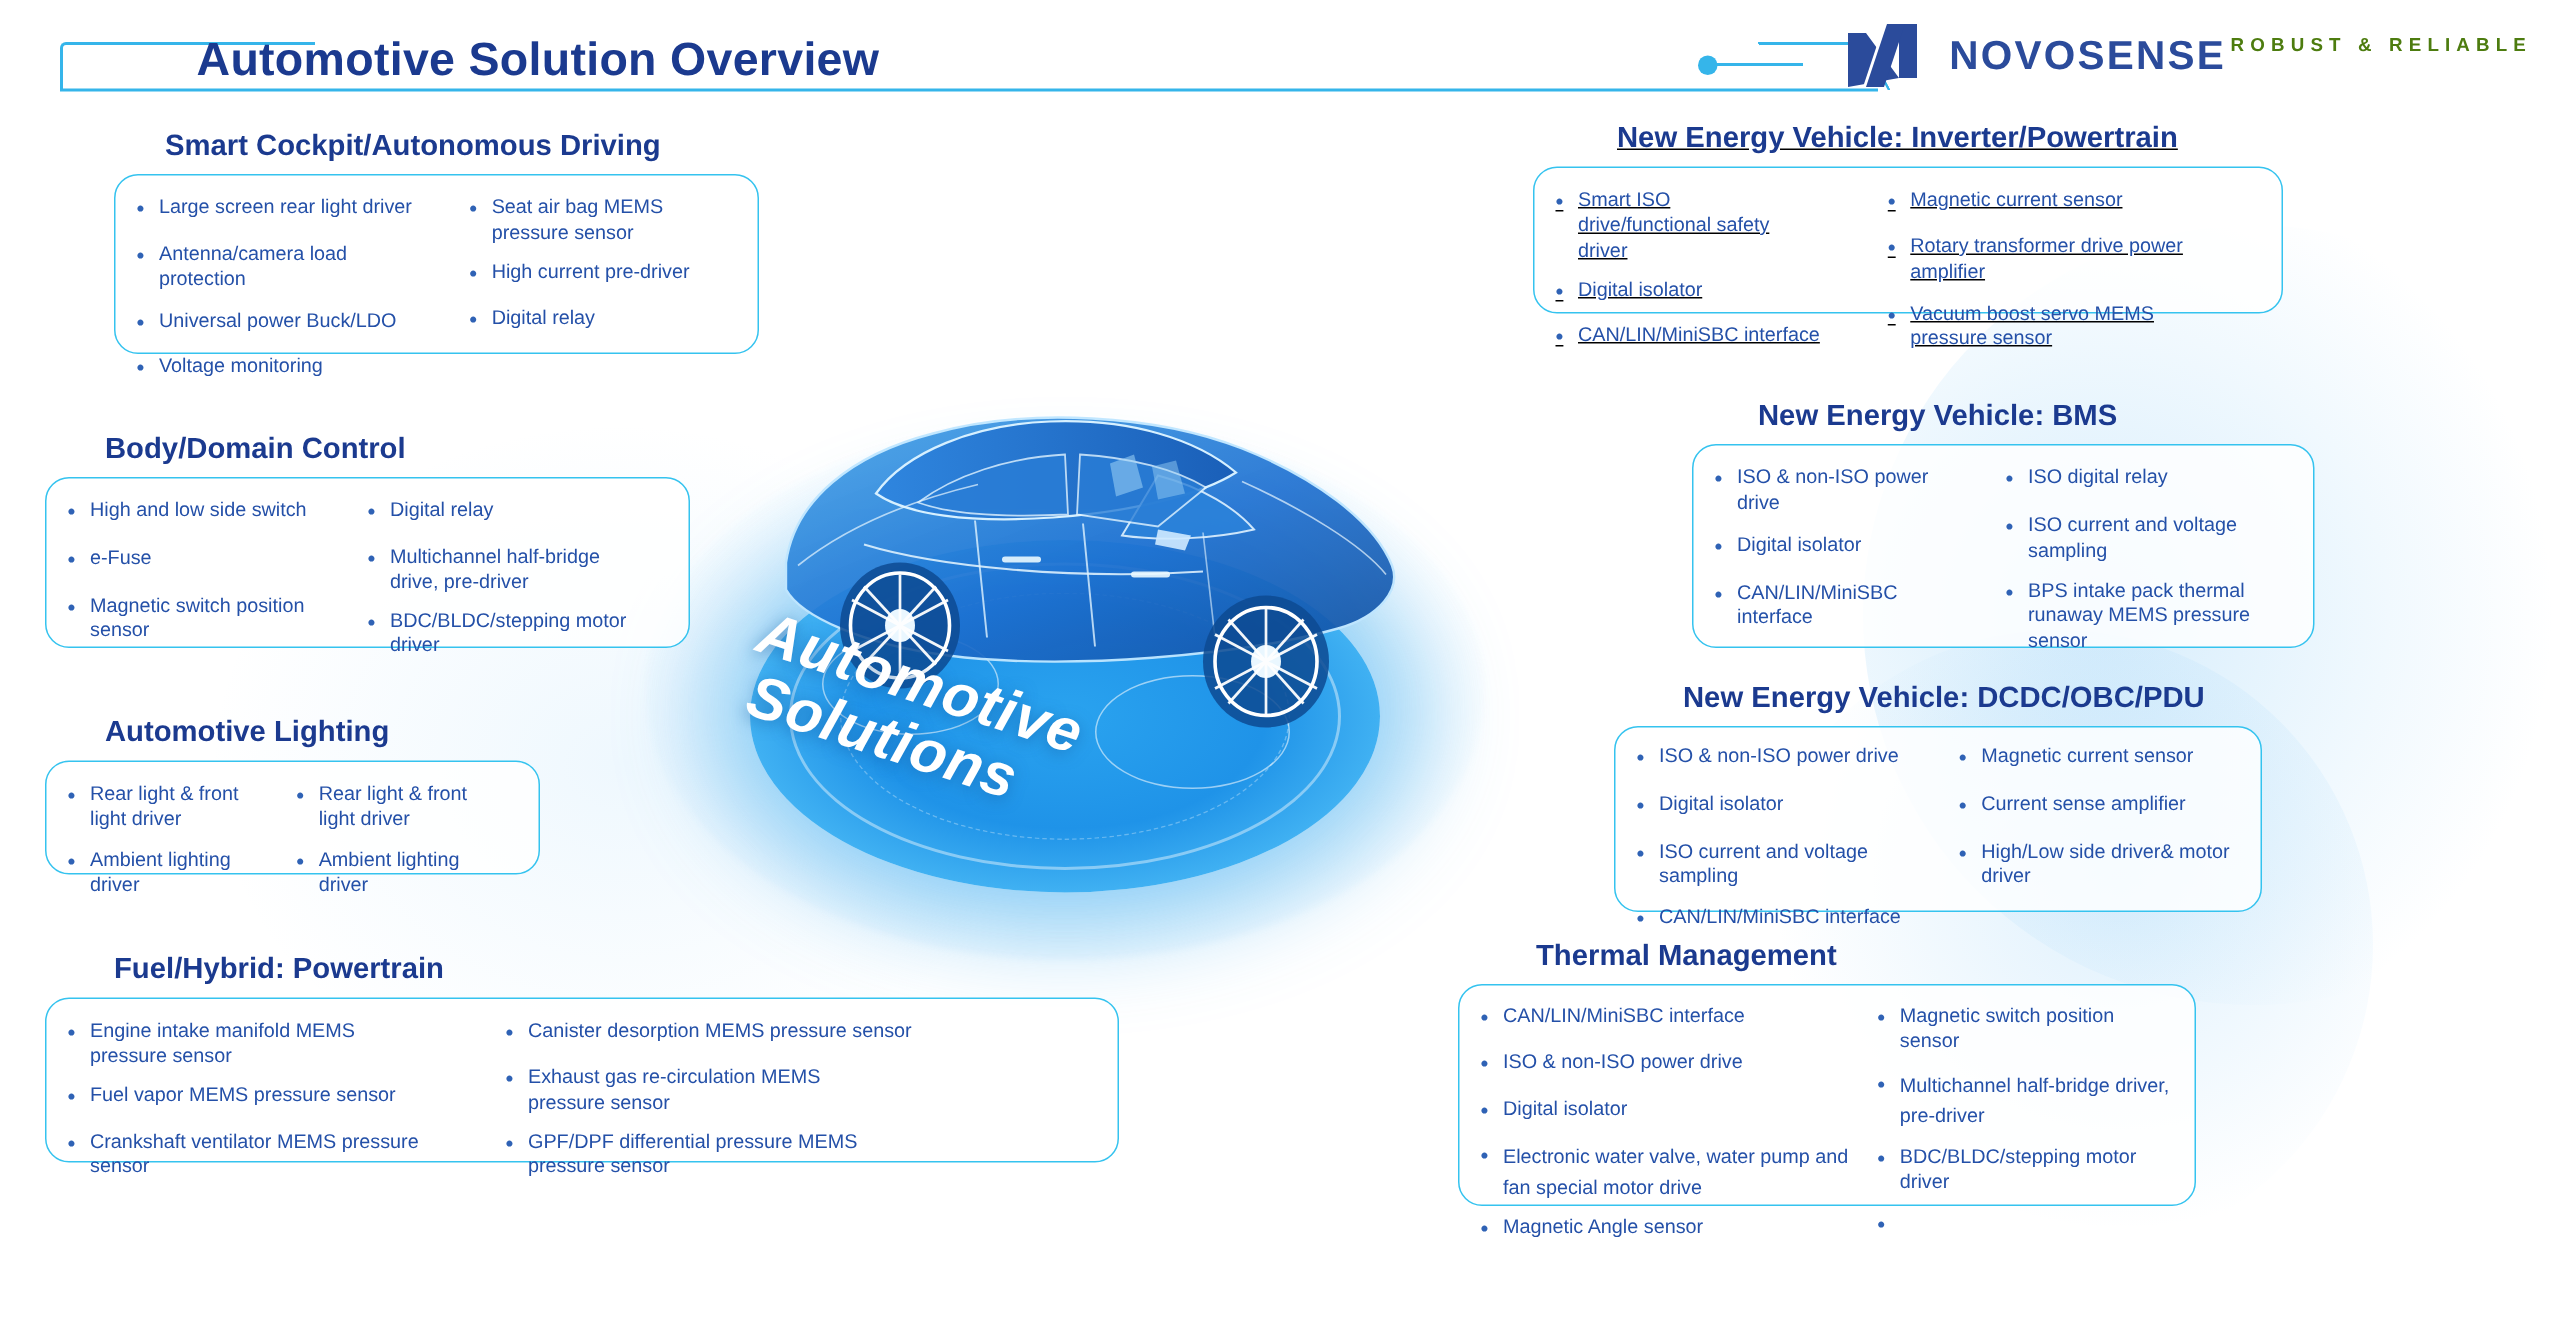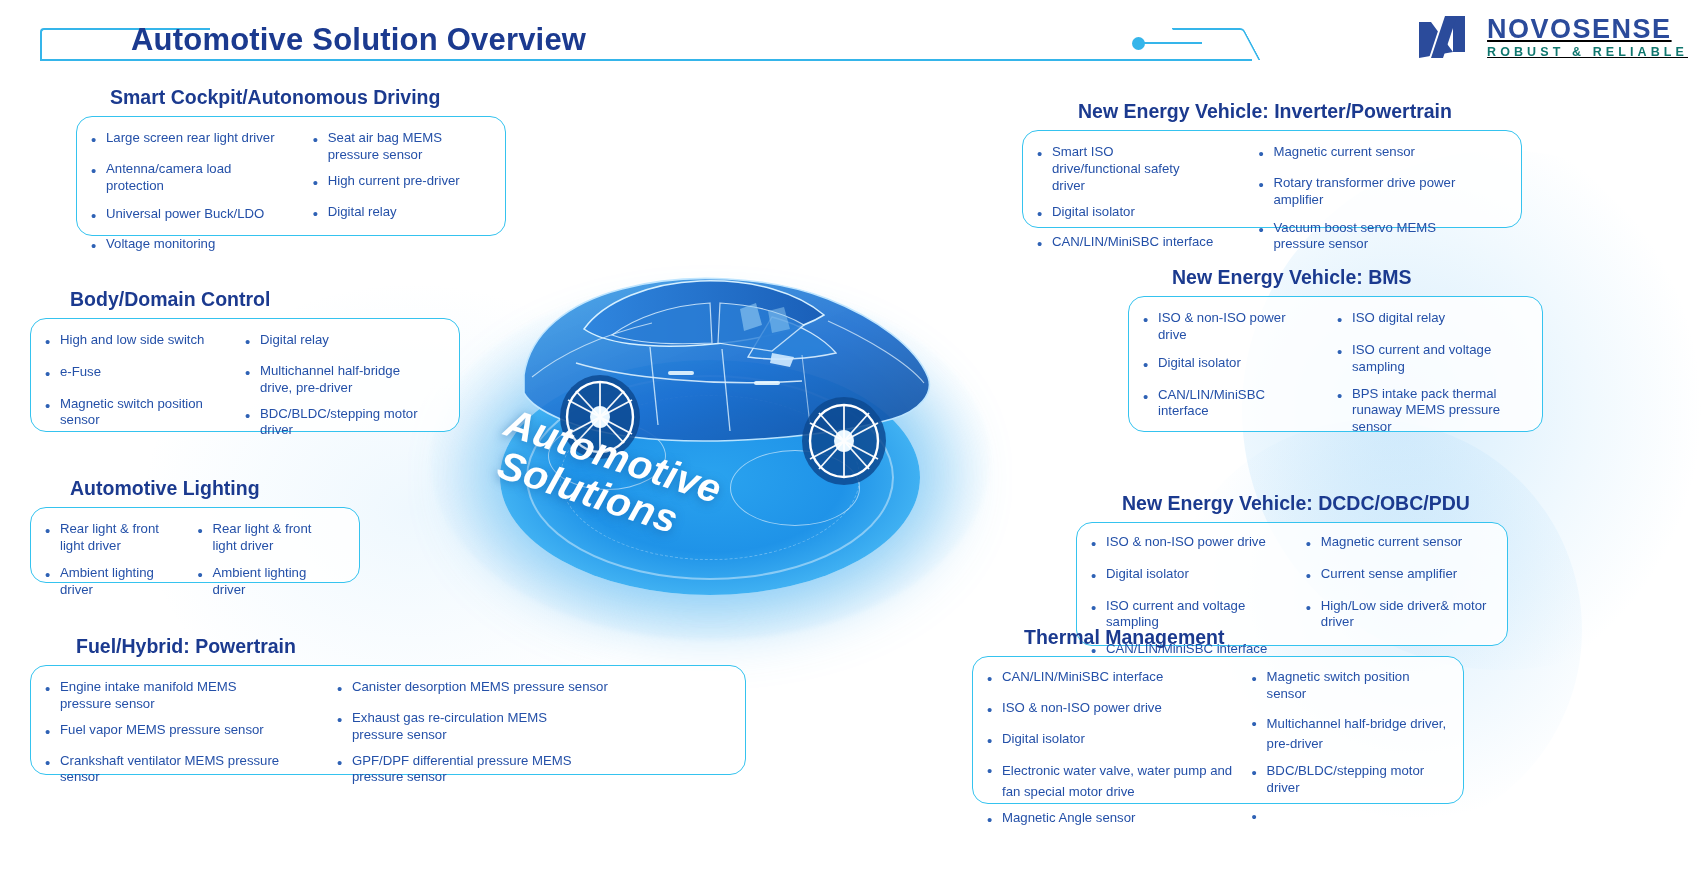--- a/index.html
+++ b/index.html
@@ -61,27 +61,27 @@
   }
   .page-title {
     position:absolute; left:131px; top:22px;
     font-size:31px; font-weight:bold; color:#1b3a8f;
     letter-spacing:0.2px; white-space:nowrap;
   }
 
   
   .logo { position:absolute; right:14px; top:14px; display:flex; align-items:center; gap:10px; }
   .logo-mark { width:62px; height:46px; display:block; }
-  .logo-text { display:flex; flex-direction:column; gap:3px;text-decoration:underline; }
+  .logo-text { display:flex; flex-direction:row; gap:3px; }
   .logo-word {
     font-size:27px; font-weight:bold; color:#2b4b9b;
     letter-spacing:1.5px; line-height:1; white-space:nowrap;
   }
   .logo-tag {
-    font-size:12.5px; font-weight:bold; color:#0f766e;
+    font-size:12.5px; font-weight:bold; color:#4d7c0f;
     letter-spacing:4.1px; line-height:1; white-space:nowrap;
   }
 
   
   .car-stage { position:absolute; left:430px; top:150px; width:560px; height:520px; z-index:1; }
   .car-glow-outer {
     position:absolute; left:0; top:130px; width:560px; height:360px;
     border-radius:50%;
     background:radial-gradient(ellipse at 50% 52%, rgba(70,170,240,0.55) 0%, rgba(95,185,245,0.42) 34%, rgba(150,212,248,0.22) 56%, rgba(255,255,255,0) 74%);
     filter:blur(2px);
@@ -372,21 +372,21 @@
         <span class="btxt" style="width:238px;">Exhaust gas re-circulation MEMS pressure sensor</span>
       </div>
       <div class="bullet-row">
         <span class="dot">•</span>
         <span class="btxt" style="width:242px;">GPF/DPF differential pressure MEMS pressure sensor</span>
       </div>
     </div>
   </div>
 </div>
 
-<div class="section" style="left:1022px; top:100px; width:456px;">
+<div class="section" style="left:1022px; top:81px; width:456px;text-decoration:underline;">
   <div class="section-title" style="padding-left:56px;">New Energy Vehicle: Inverter/Powertrain</div>
   <div class="card" style="height:98px; width:500px;">
     <div class="col" style="width:230px;">
       <div class="bullet-row" style="margin-bottom:9px;">
         <span class="dot">•</span>
         <span class="btxt" style="width:148px;">Smart ISO drive/functional safety driver</span>
       </div>
       <div class="bullet-row" style="margin-bottom:11px;">
         <span class="dot">•</span>
         <span class="btxt">Digital isolator</span>
@@ -441,21 +441,21 @@
       </div>
       <div class="bullet-row">
         <span class="dot">•</span>
         <span class="btxt" style="width:152px;">BPS intake pack thermal runaway MEMS pressure sensor</span>
       </div>
     </div>
   </div>
 </div>
 
 <div class="section" style="left:1076px; top:454px; width:432px;">
-  <div class="section-title" style="padding-left:46px;margin-top:38px;">New Energy Vehicle: DCDC/OBC/PDU</div>
+  <div class="section-title" style="padding-left:46px;">New Energy Vehicle: DCDC/OBC/PDU</div>
   <div class="card" style="height:124px; width:432px; padding-top:11px;">
     <div class="col" style="width:218px;">
       <div class="bullet-row" style="margin-bottom:12px;">
         <span class="dot">•</span>
         <span class="btxt">ISO &amp; non-ISO power drive</span>
       </div>
       <div class="bullet-row" style="margin-bottom:12px;">
         <span class="dot">•</span>
         <span class="btxt">Digital isolator</span>
       </div>

